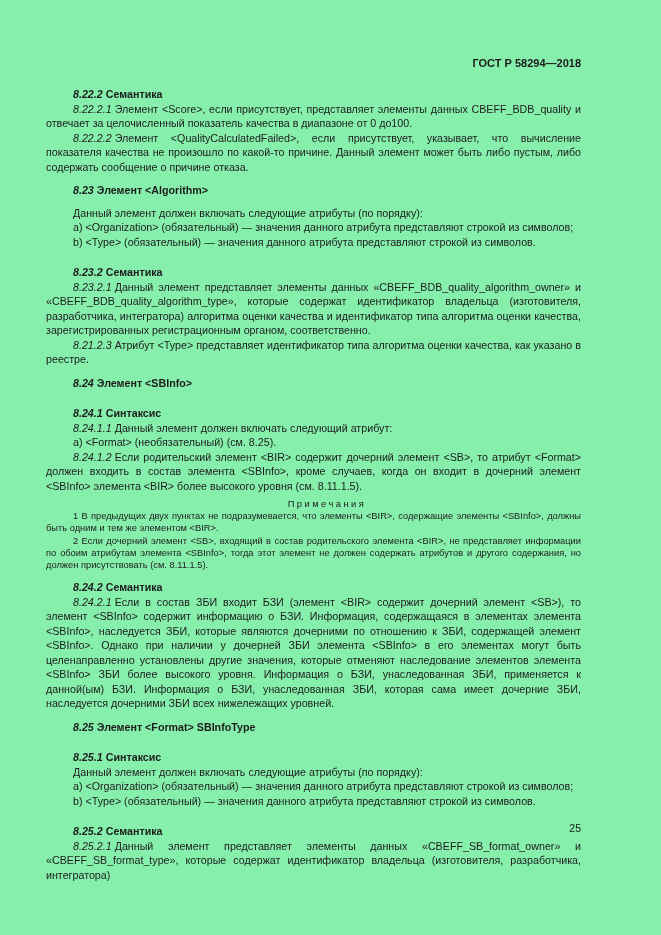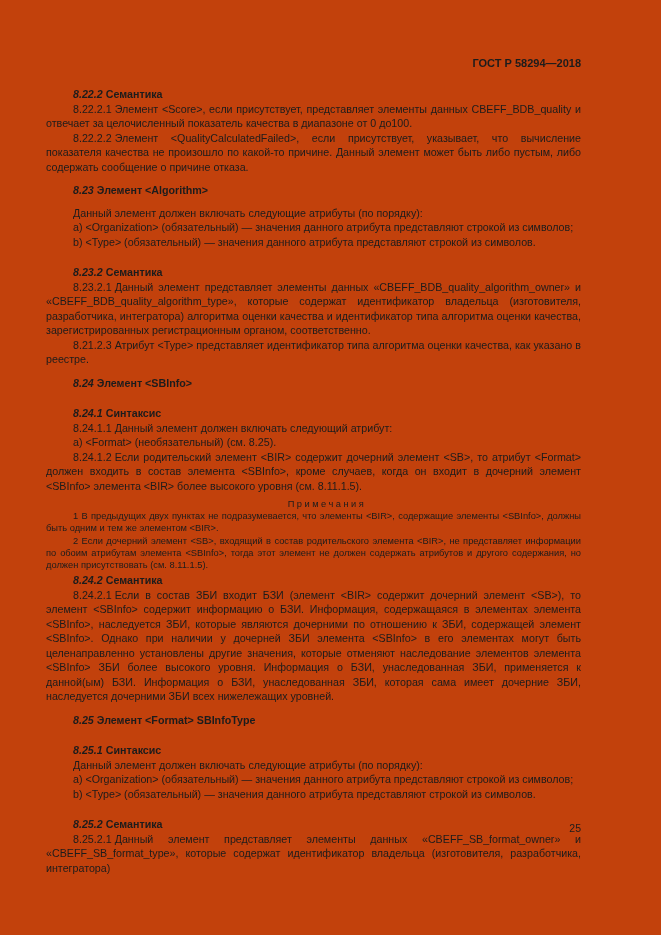--- a/index.html
+++ b/index.html
@@ -5,21 +5,21 @@
   html, body { margin: 0; padding: 0; }
   body {
     width: 661px; height: 935px;
     background: #ffffff;
     font-family: "Liberation Sans", sans-serif;
     color: #1c1c1c;
   }
   .page {
     position: relative;
     width: 661px; height: 935px;
-    background: #c2410c;
+    background: #86efac;
     overflow: hidden;
   }
   .content {
     position: absolute;
     left: 46px; top: 57px;
     width: 535px;
   }
   .doc-header {
     text-align: right;
     font-weight: bold;
@@ -30,21 +30,21 @@
   .blk {
     margin: 0;
     font-size: 10.7px;
     line-height: 14.5px;
     text-align: justify;
   }
   .blk .num { margin-right: 3px; }
   .blk.body  { text-indent: 0; }
   .blk.para  { text-indent: 27px; }
   .blk.list  { text-indent: 27px; }
-  .blk.para .num { }
+  .blk.para .num { font-style: italic; }
   .blk.h2, .blk.h3 {
     font-weight: bold;
     text-indent: 27px;
     text-align: left;
   }
   .blk.h2 .num, .blk.h3 .num { font-style: italic; font-weight: bold; }
   .blk.h2 { margin-top: 9px; margin-bottom: 8px; }
   .blk.h3 { margin-top: 16px; margin-bottom: 0; }
   .blk.note-label {
     font-size: 9.3px;
@@ -52,21 +52,21 @@
     letter-spacing: 2.5px;
     text-indent: 27px;
     text-align: center;
     margin-top: 5px;
   }
   .blk.note {
     font-size: 9.3px;
     line-height: 12.2px;
     text-indent: 27px;
   }
-  .blk.note + .blk.h3 { margin-top: 2px; }
+  .blk.note + .blk.h3 { margin-top: 9px; }
   .page-number {
     position: absolute;
     top: 822px;
     right: 80px;
     font-size: 10.5px;
     line-height: 13px;
   }
 </style>
 </head>
 <body>

